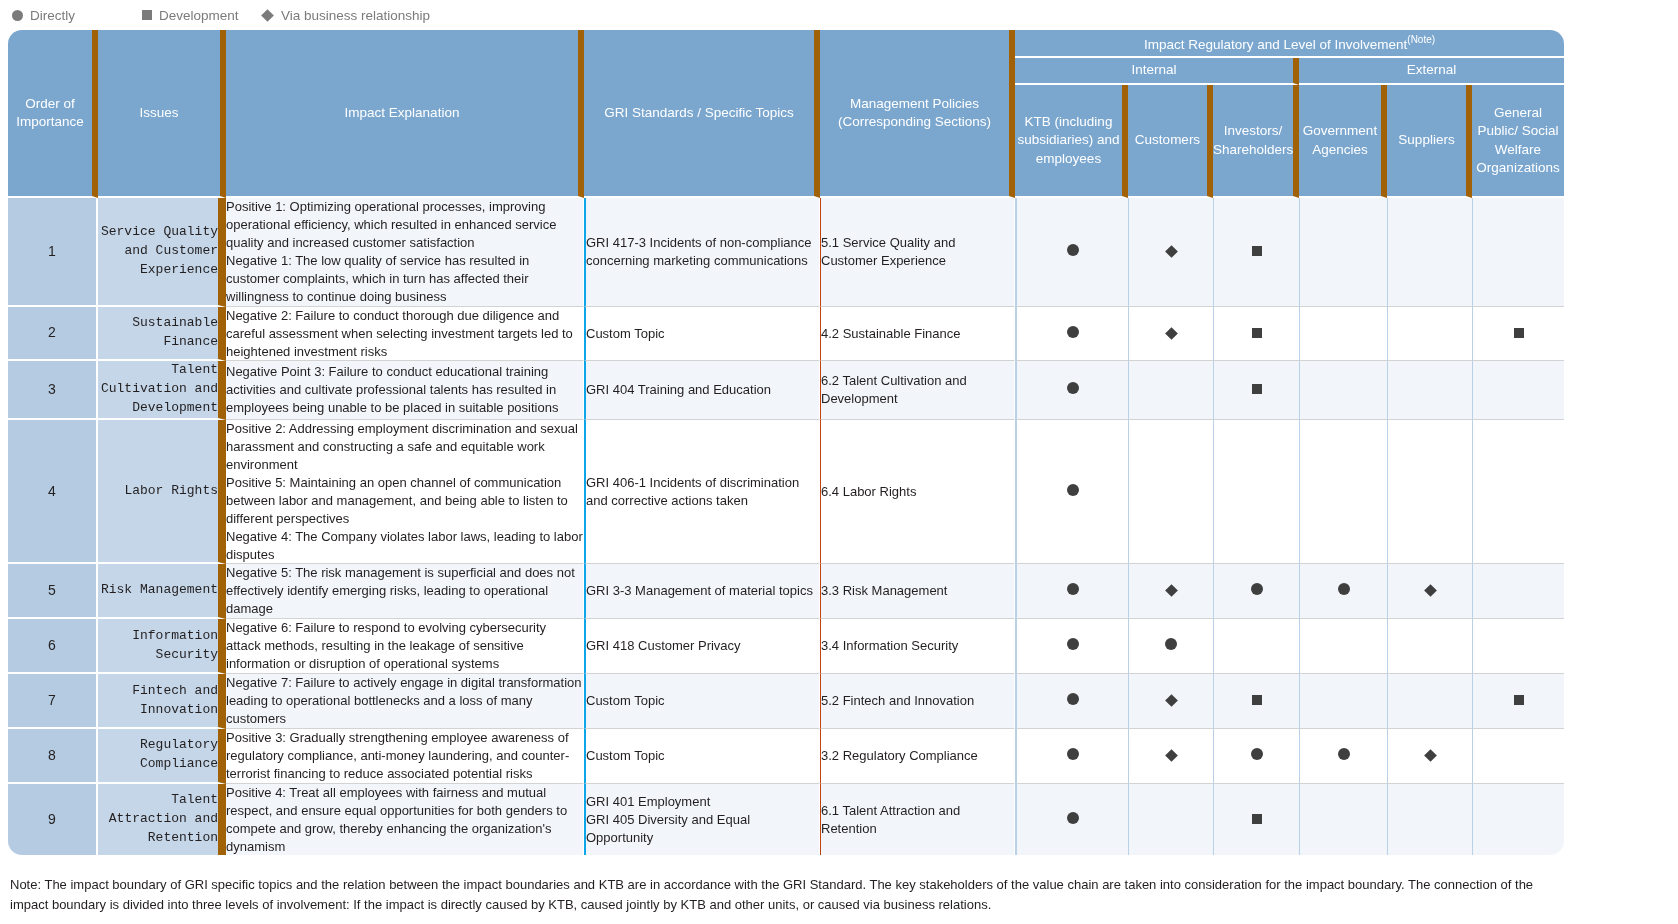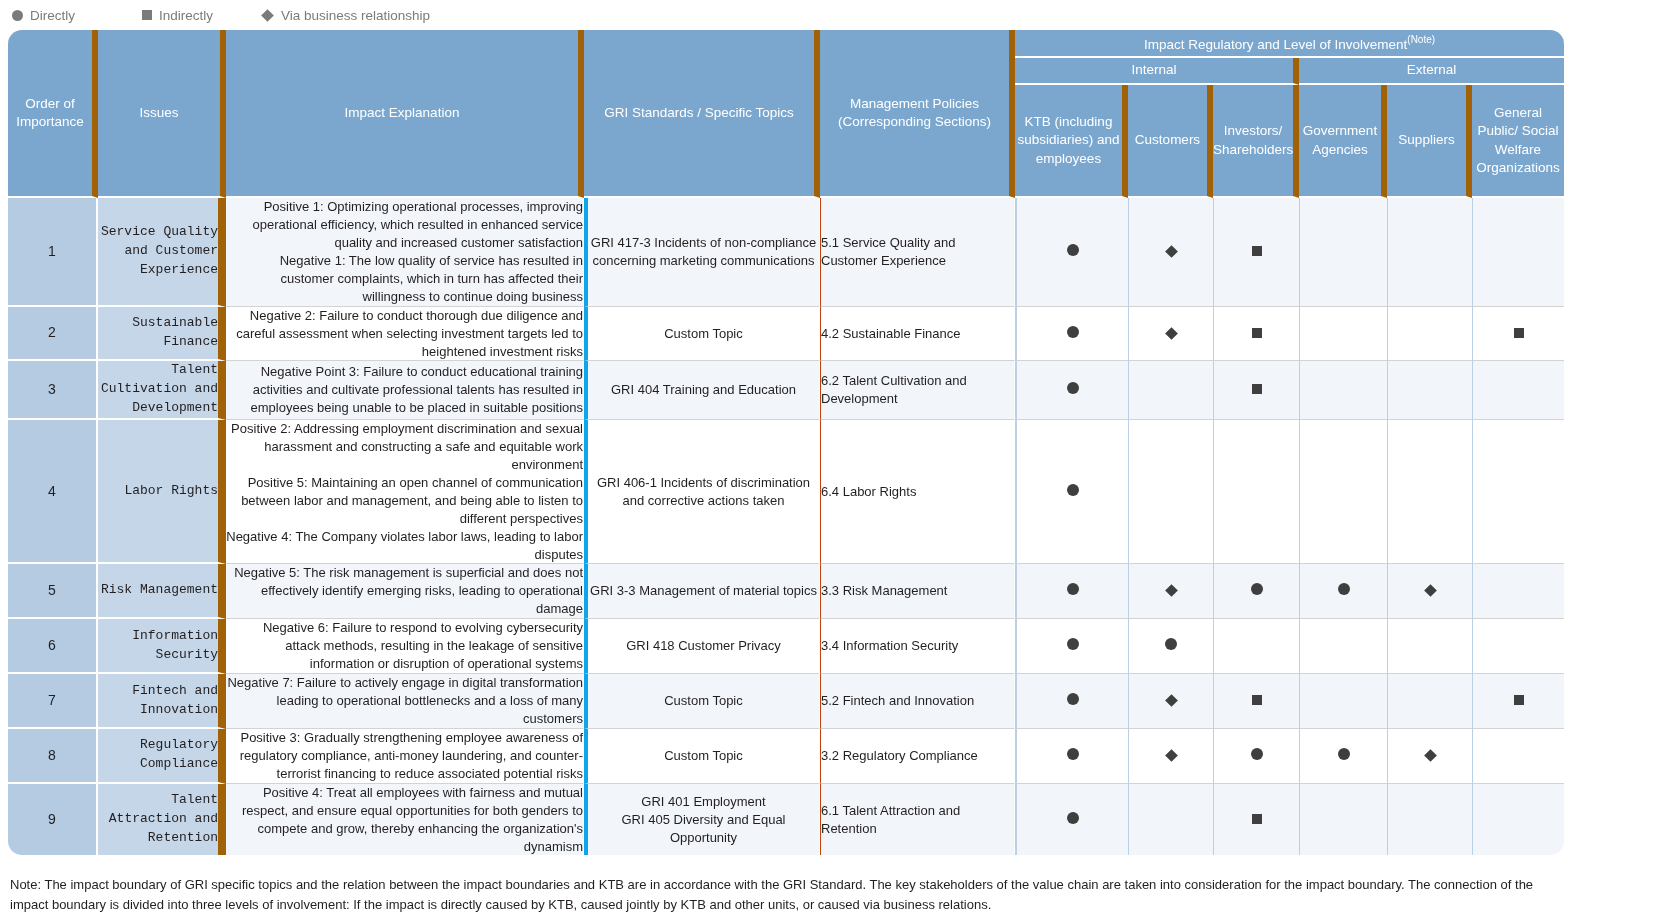--- a/index.html
+++ b/index.html
@@ -127,22 +127,22 @@
     font-size: 14px;
   }
   .c-issue {
     text-align: right;
     background: #c4d6e8 !important;
     border-right: 8px solid #a16207;
     border-bottom: 2px solid #ffffff;
     line-height: 1.45;
     font-family: Liberation Mono, monospace;
   }
-  .c-expl { text-align: right; }
-  .c-gri  { text-align: center; border-left: 4px solid #0ea5e9; }
+  .c-expl { text-align: left; }
+  .c-gri  { text-align: left; border-left: 2px solid #0ea5e9; }
   .c-pol  { text-align: left; border-left: 1px solid #c2410c; }
   .c-mark {
     text-align: center;
     border-left: 1px solid #b9d0e6;
     border-right: none;
   }
   .c-mark.first { border-left: 2px solid #b9d0e6; }
 
   tr:last-child .c { border-bottom: none; }
 
@@ -182,21 +182,21 @@
 
 <div class="page">
 
   <div class="legend">
     <span class="legend-item">
       <span class="sym sym-circle"></span>
       <span>Directly</span>
     </span>
     <span class="legend-item">
       <span class="sym sym-square"></span>
-      <span>Indirectly</span>
+      <span>Development</span>
     </span>
     <span class="legend-item">
       <span class="sym sym-diamond"></span>
       <span>Via business relationship</span>
     </span>
   </div>
 
   <div class="tbl-wrap">
   <table class="matrix">
     <colgroup>

